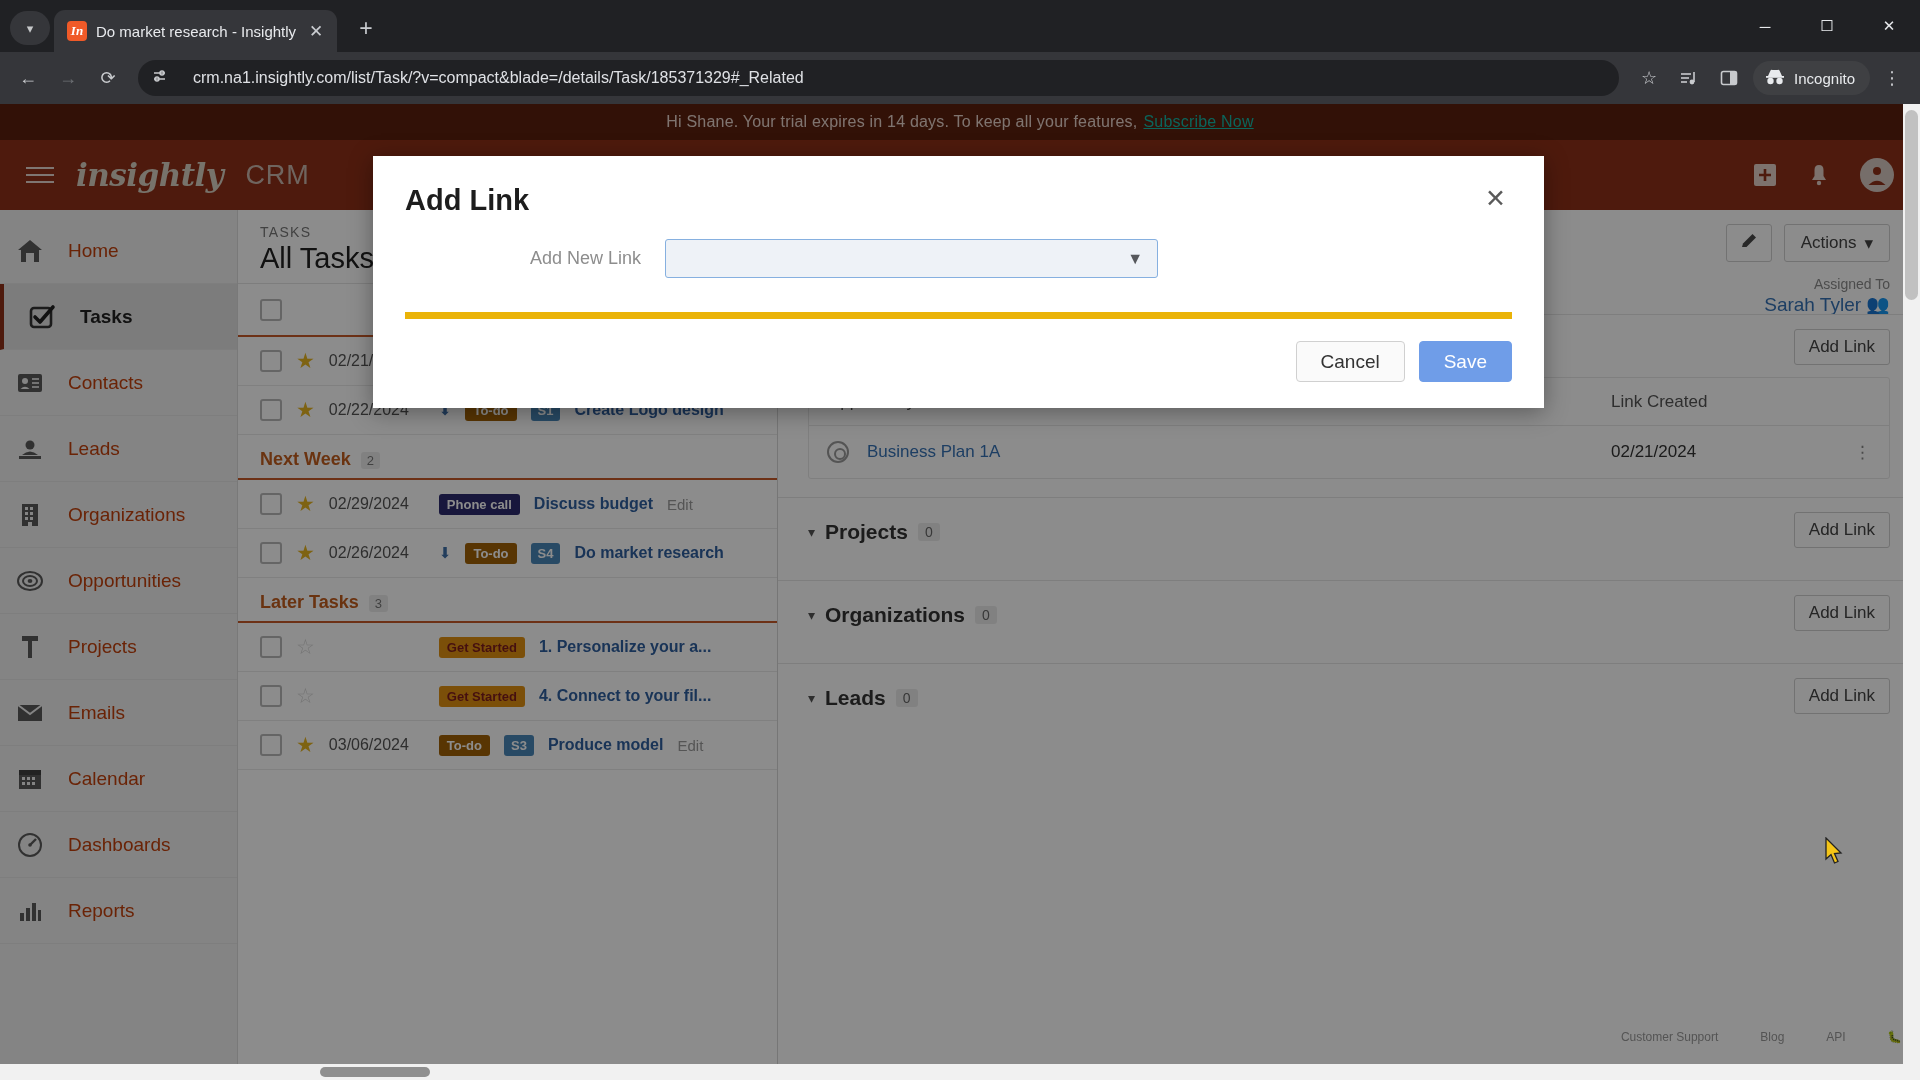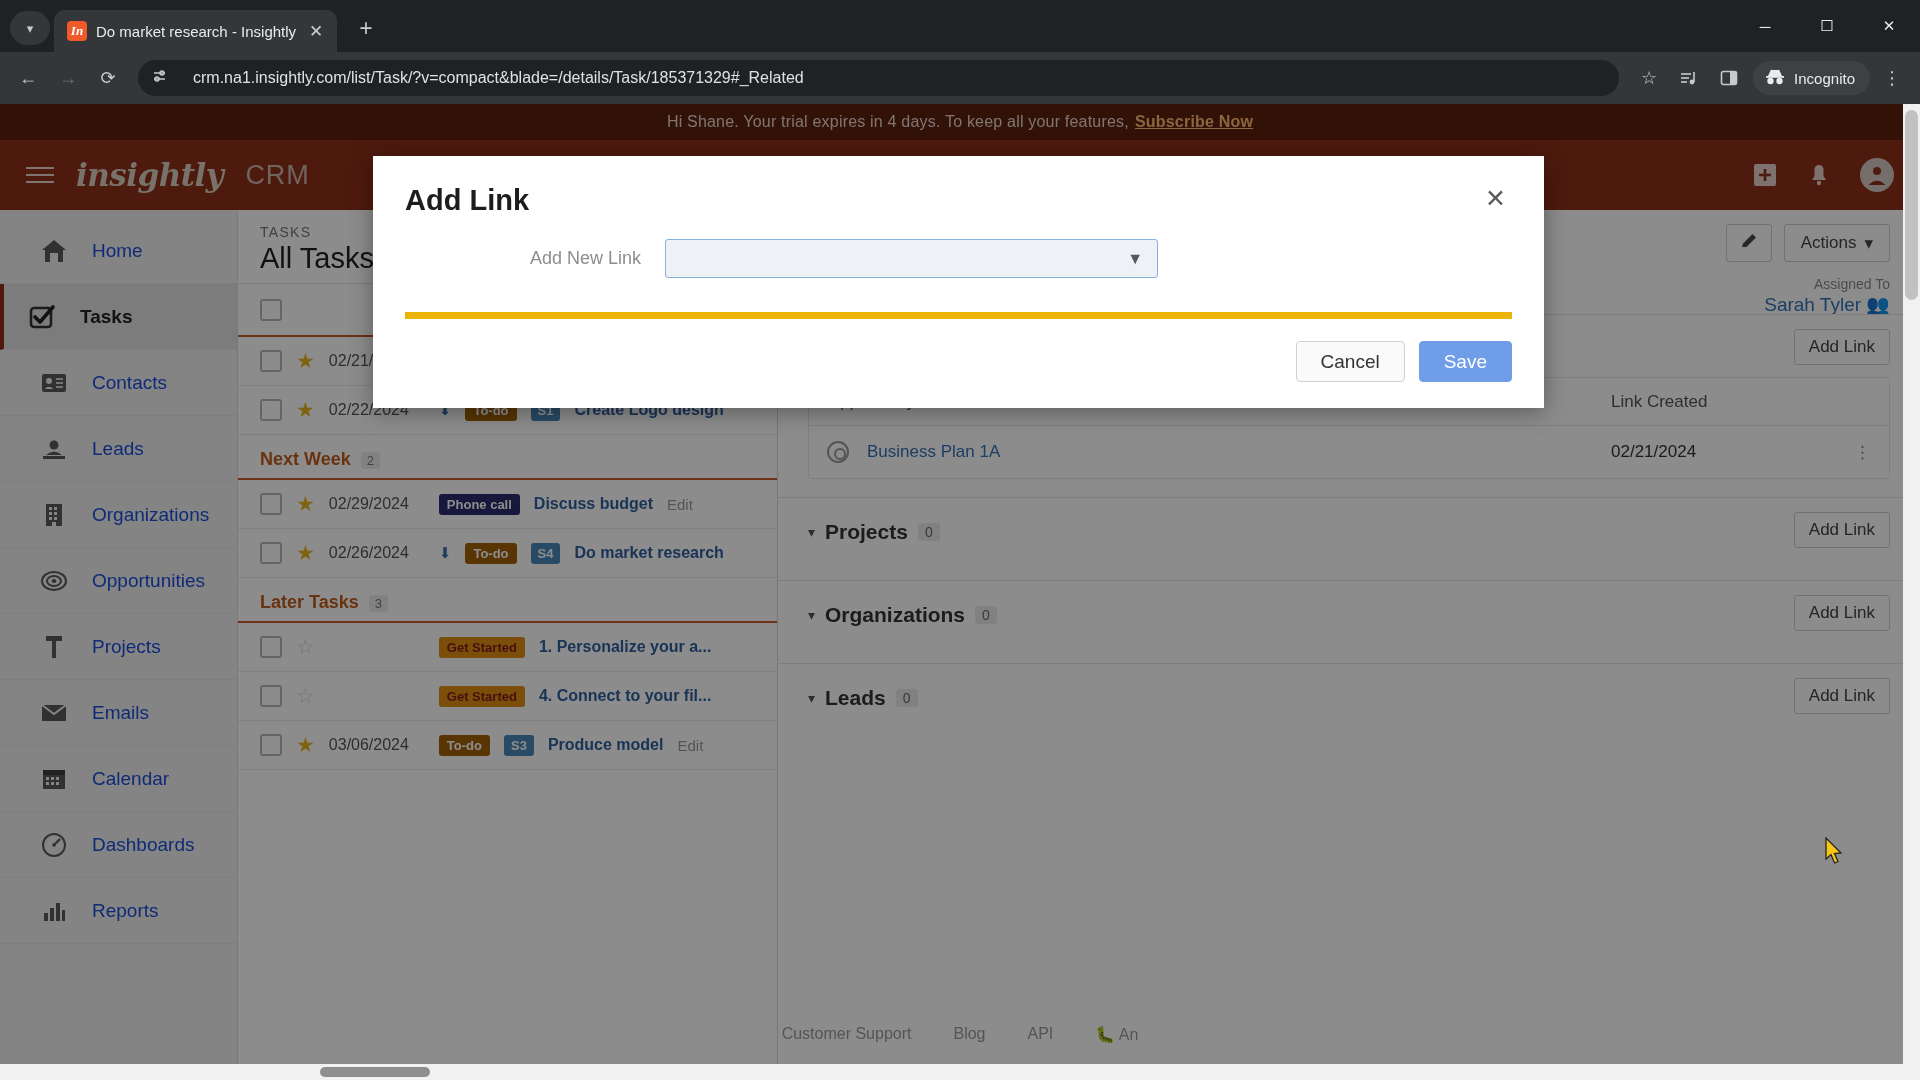--- a/index.html
+++ b/index.html
@@ -79,21 +79,21 @@
   
   .page-dim::after {
     content: ""; position: absolute; inset: 0; background: rgba(0,0,0,0.45); z-index: 60;
   }
 
   .trialbar {
     height: 36px; background: #5b1f0e; color: #e7d3cb;
     display: flex; align-items: center; justify-content: center;
     font-size: 16px; letter-spacing: .2px;
   }
-  .trialbar a { color: #fdba74; text-decoration: underline; font-weight: bold; margin-left: 6px; }
+  .trialbar a { color: #14b8a6; text-decoration: underline; font-weight: normal; margin-left: 6px; }
 
   .apphead {
     height: 70px; background: #8f3018;
     display: flex; align-items: center; padding: 0 26px; gap: 22px;
   }
   .hamburger { width: 28px; display: flex; flex-direction: column; gap: 5px; }
   .hamburger i { display: block; height: 2px; background: #e8d7cf; }
   .logo {
     font-family: "DejaVu Serif", serif; font-style: italic; font-weight: bold;
     font-size: 31px; color: #d9d2c3; letter-spacing: -.5px;
@@ -105,21 +105,21 @@
     width: 34px; height: 34px; border-radius: 50%; background: #d8c8c1;
     display: flex; align-items: center; justify-content: center; color: #8f3018; font-size: 22px;
   }
 
   .body-area { position: absolute; left: 0; top: 106px; right: 0; bottom: 0; display: flex; }
 
   
   .sidebar { width: 238px; background: #f0f0f0; border-right: 1px solid #dcdcdc; padding-top: 8px; flex: 0 0 238px; }
   .nav-item {
     height: 66px; display: flex; align-items: center; gap: 22px;
-    padding-left: 38px; color: #1d4ed8; font-size: 19px;
+    padding-left: 14px; color: #c2410c; font-size: 19px;
     border-bottom: 1px solid #e6e6e6;
   }
   .nav-item.active { background: #e2e2e2; border-left: 4px solid #8f3018; padding-left: 22px; font-weight: bold; color: #222; }
   .nav-ico { width: 32px; height: 30px; display: flex; align-items: center; justify-content: center; color: #555; }
 
   
   .tasklist { width: 540px; flex: 0 0 540px; background: #fff; border-right: 1px solid #d8d8d8; position: relative; }
   .tl-head { padding: 14px 22px 8px 22px; }
   .tl-eyebrow { font-size: 14px; letter-spacing: 1.3px; color: #777; }
   .tl-title { font-size: 29px; color: #222; margin-top: 2px; }
@@ -175,21 +175,21 @@
   .dtable { width: 100%; border: 1px solid #e8e8e8; border-radius: 3px; margin: 8px 0 18px 0; }
   .dt-head { display: flex; border-bottom: 1px solid #e8e8e8; height: 48px; align-items: center; padding: 0 18px; color: #555; font-size: 17px; }
   .dt-row { display: flex; height: 52px; align-items: center; padding: 0 18px; color: #333; font-size: 17px; }
   .dt-c1 { flex: 1; display: flex; align-items: center; gap: 18px; }
   .dt-c2 { width: 220px; }
   .dt-c3 { width: 40px; text-align: right; color: #888; }
   .target-ico { width: 22px; height: 22px; border: 2px solid #9a9a9a; border-radius: 50%; position: relative; flex: 0 0 auto; }
   .target-ico::after { content: ""; position: absolute; left: 5px; top: 5px; width: 8px; height: 8px; border: 2px solid #9a9a9a; border-radius: 50%; }
   .dt-link { color: #3672b5; }
 
-  .footer { position: absolute; left: 0; right: 0; bottom: 36px; display: flex; justify-content: center; gap: 42px; color: #9a9a9a; font-size: 16px; }
+  .footer { position: absolute; left: 0; right: 0; bottom: 36px; display: flex; justify-content: flex-end; gap: 42px; color: #9a9a9a; font-size: 12px; }
   .footer .bug { color: #7c8a1e; }
 
   
   .vscroll { position: absolute; right: 0; top: 0; width: 17px; bottom: 0; background: #f1f1f1; z-index: 70; }
   .vscroll .thumb { position: absolute; left: 2px; width: 13px; top: 6px; height: 190px; background: #c1c1c1; border-radius: 7px; }
   .blade-scroll { position: absolute; right: 2px; top: 450px; width: 12px; height: 175px; background: #2f2f2f; border-radius: 6px; z-index: 65; opacity: .85; }
   .hscroll { position: absolute; left: 0; right: 17px; bottom: 0; height: 16px; background: #f1f1f1; z-index: 70; }
   .hscroll .thumb { position: absolute; top: 3px; left: 320px; width: 110px; height: 10px; background: #8f8f8f; border-radius: 5px; }
 
   
@@ -287,21 +287,21 @@
       </span>
       <span>Incognito</span>
     </div>
     <div class="tb-btn">⋮</div>
   </div>
 
   <div class="viewport">
     <div class="page page-dim">
 
       <div class="trialbar">
-        <span>Hi Shane. Your trial expires in 4 days. To keep all your features,</span>
+        <span>Hi Shane. Your trial expires in 14 days. To keep all your features,</span>
         <a href="#">Subscribe Now</a>
       </div>
 
       <div class="apphead">
         <div class="hamburger">
             <i></i>
             <i></i>
             <i></i>
           </div>
         <div class="logo">insightly</div>

